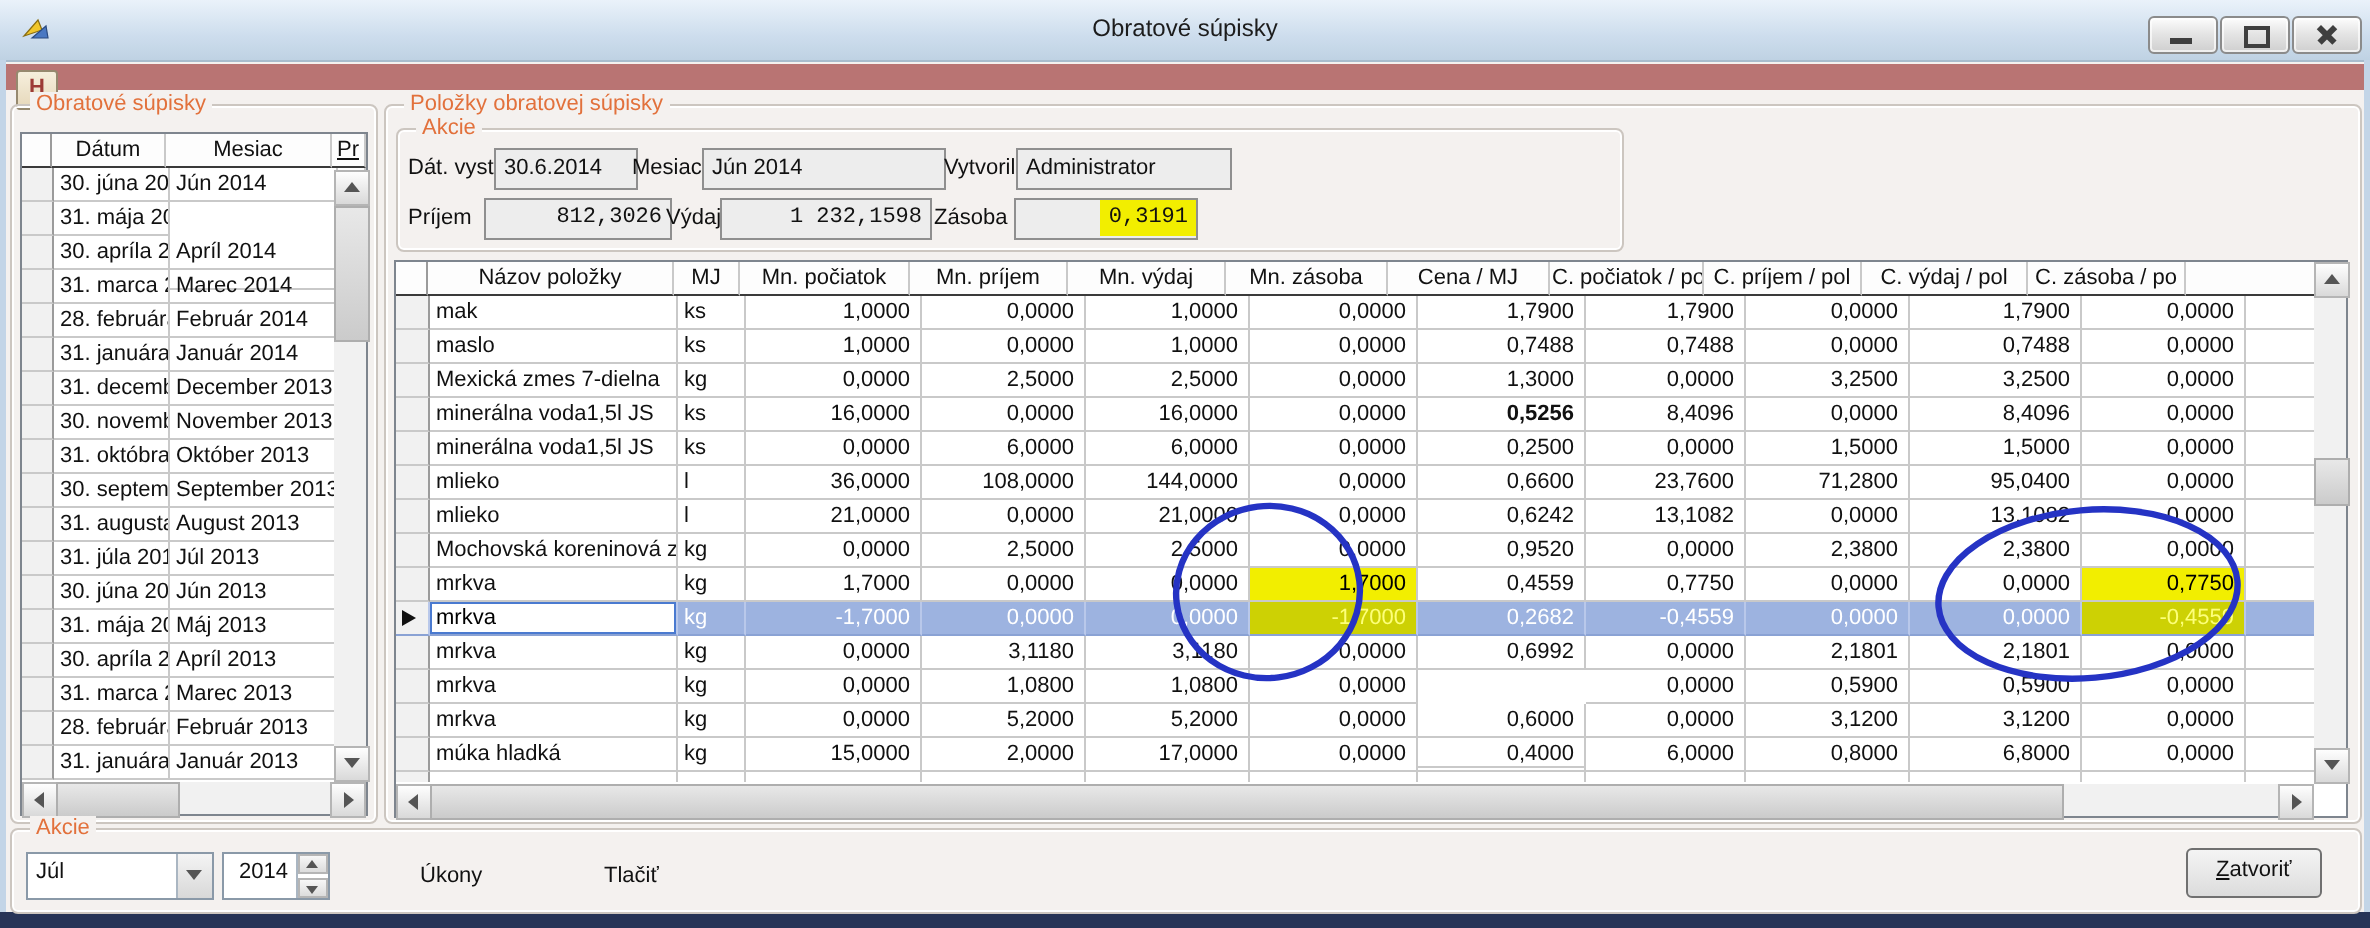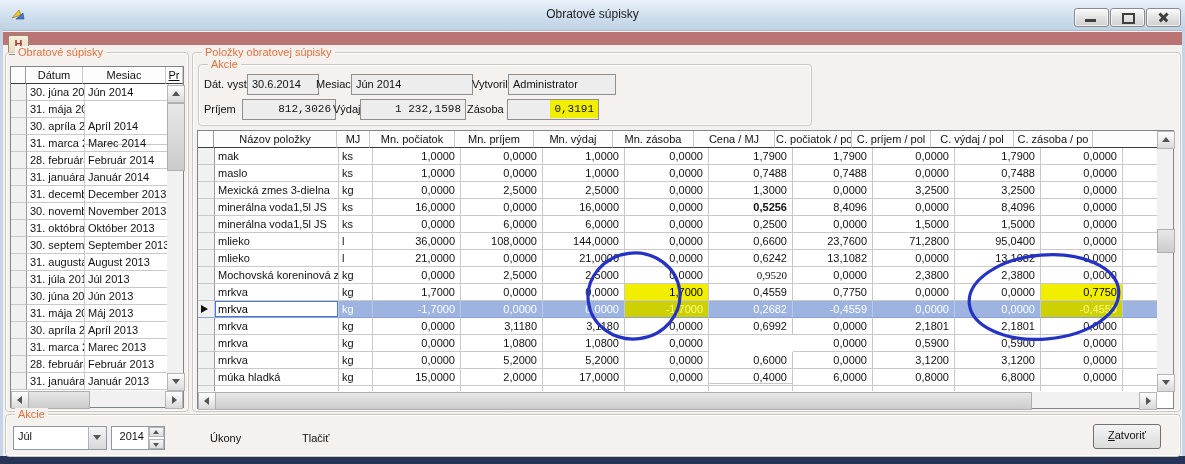--- a/index.html
+++ b/index.html
@@ -308,21 +308,21 @@
           <div class="tcell num" style="width: 78px; flex: 0 0 auto;">0,0000</div>
           <div class="tcell num" style="width: 78px; flex: 0 0 auto;">0,7488</div>
           <div class="tcell num" style="width: 74px; flex: 0 0 auto;">0,7488</div>
           <div class="tcell num" style="width: 76px; flex: 0 0 auto;">0,0000</div>
           <div class="tcell num" style="width: 80px; flex: 0 0 auto;">0,7488</div>
           <div class="tcell num" style="width: 76px; flex: 0 0 auto;">0,0000</div>
           <div class="tcell" style="flex: 1 1 0%;"></div>
         </div>
         <div class="trow">
           <div class="tcell ind" style="width: 13px; flex: 0 0 auto;"></div>
-          <div class="tcell" style="width: 120px; flex: 0 0 auto;">Mexická zmes 3-dielna</div>
+          <div class="tcell" style="width: 120px; flex: 0 0 auto;">Mexická zmes 7-dielna</div>
           <div class="tcell" style="width: 30px; flex: 0 0 auto;">kg</div>
           <div class="tcell num" style="width: 82px; flex: 0 0 auto;">0,0000</div>
           <div class="tcell num" style="width: 76px; flex: 0 0 auto;">2,5000</div>
           <div class="tcell num" style="width: 76px; flex: 0 0 auto;">2,5000</div>
           <div class="tcell num" style="width: 78px; flex: 0 0 auto;">0,0000</div>
           <div class="tcell num" style="width: 78px; flex: 0 0 auto;">1,3000</div>
           <div class="tcell num" style="width: 74px; flex: 0 0 auto;">0,0000</div>
           <div class="tcell num" style="width: 76px; flex: 0 0 auto;">3,2500</div>
           <div class="tcell num" style="width: 80px; flex: 0 0 auto;">3,2500</div>
           <div class="tcell num" style="width: 76px; flex: 0 0 auto;">0,0000</div>
@@ -389,21 +389,21 @@
           <div class="tcell" style="flex: 1 1 0%;"></div>
         </div>
         <div class="trow">
           <div class="tcell ind" style="width: 13px; flex: 0 0 auto;"></div>
           <div class="tcell" style="width: 120px; flex: 0 0 auto;">Mochovská koreninová zmes</div>
           <div class="tcell" style="width: 30px; flex: 0 0 auto;">kg</div>
           <div class="tcell num" style="width: 82px; flex: 0 0 auto;">0,0000</div>
           <div class="tcell num" style="width: 76px; flex: 0 0 auto;">2,5000</div>
           <div class="tcell num" style="width: 76px; flex: 0 0 auto;">2,5000</div>
           <div class="tcell num" style="width: 78px; flex: 0 0 auto;">0,0000</div>
-          <div class="tcell num" style="width: 78px; flex: 0 0 auto; font-family: Liberation Serif, serif;">0,9520</div>
+          <div class="tcell num" style="width: 78px; flex: 0 0 auto;">0,9520</div>
           <div class="tcell num" style="width: 74px; flex: 0 0 auto;">0,0000</div>
           <div class="tcell num" style="width: 76px; flex: 0 0 auto;">2,3800</div>
           <div class="tcell num" style="width: 80px; flex: 0 0 auto;">2,3800</div>
           <div class="tcell num" style="width: 76px; flex: 0 0 auto;">0,0000</div>
           <div class="tcell" style="flex: 1 1 0%;"></div>
         </div>
         <div class="trow">
           <div class="tcell ind" style="width: 13px; flex: 0 0 auto;"></div>
           <div class="tcell" style="width: 120px; flex: 0 0 auto;">mrkva</div>
           <div class="tcell" style="width: 30px; flex: 0 0 auto;">kg</div>

